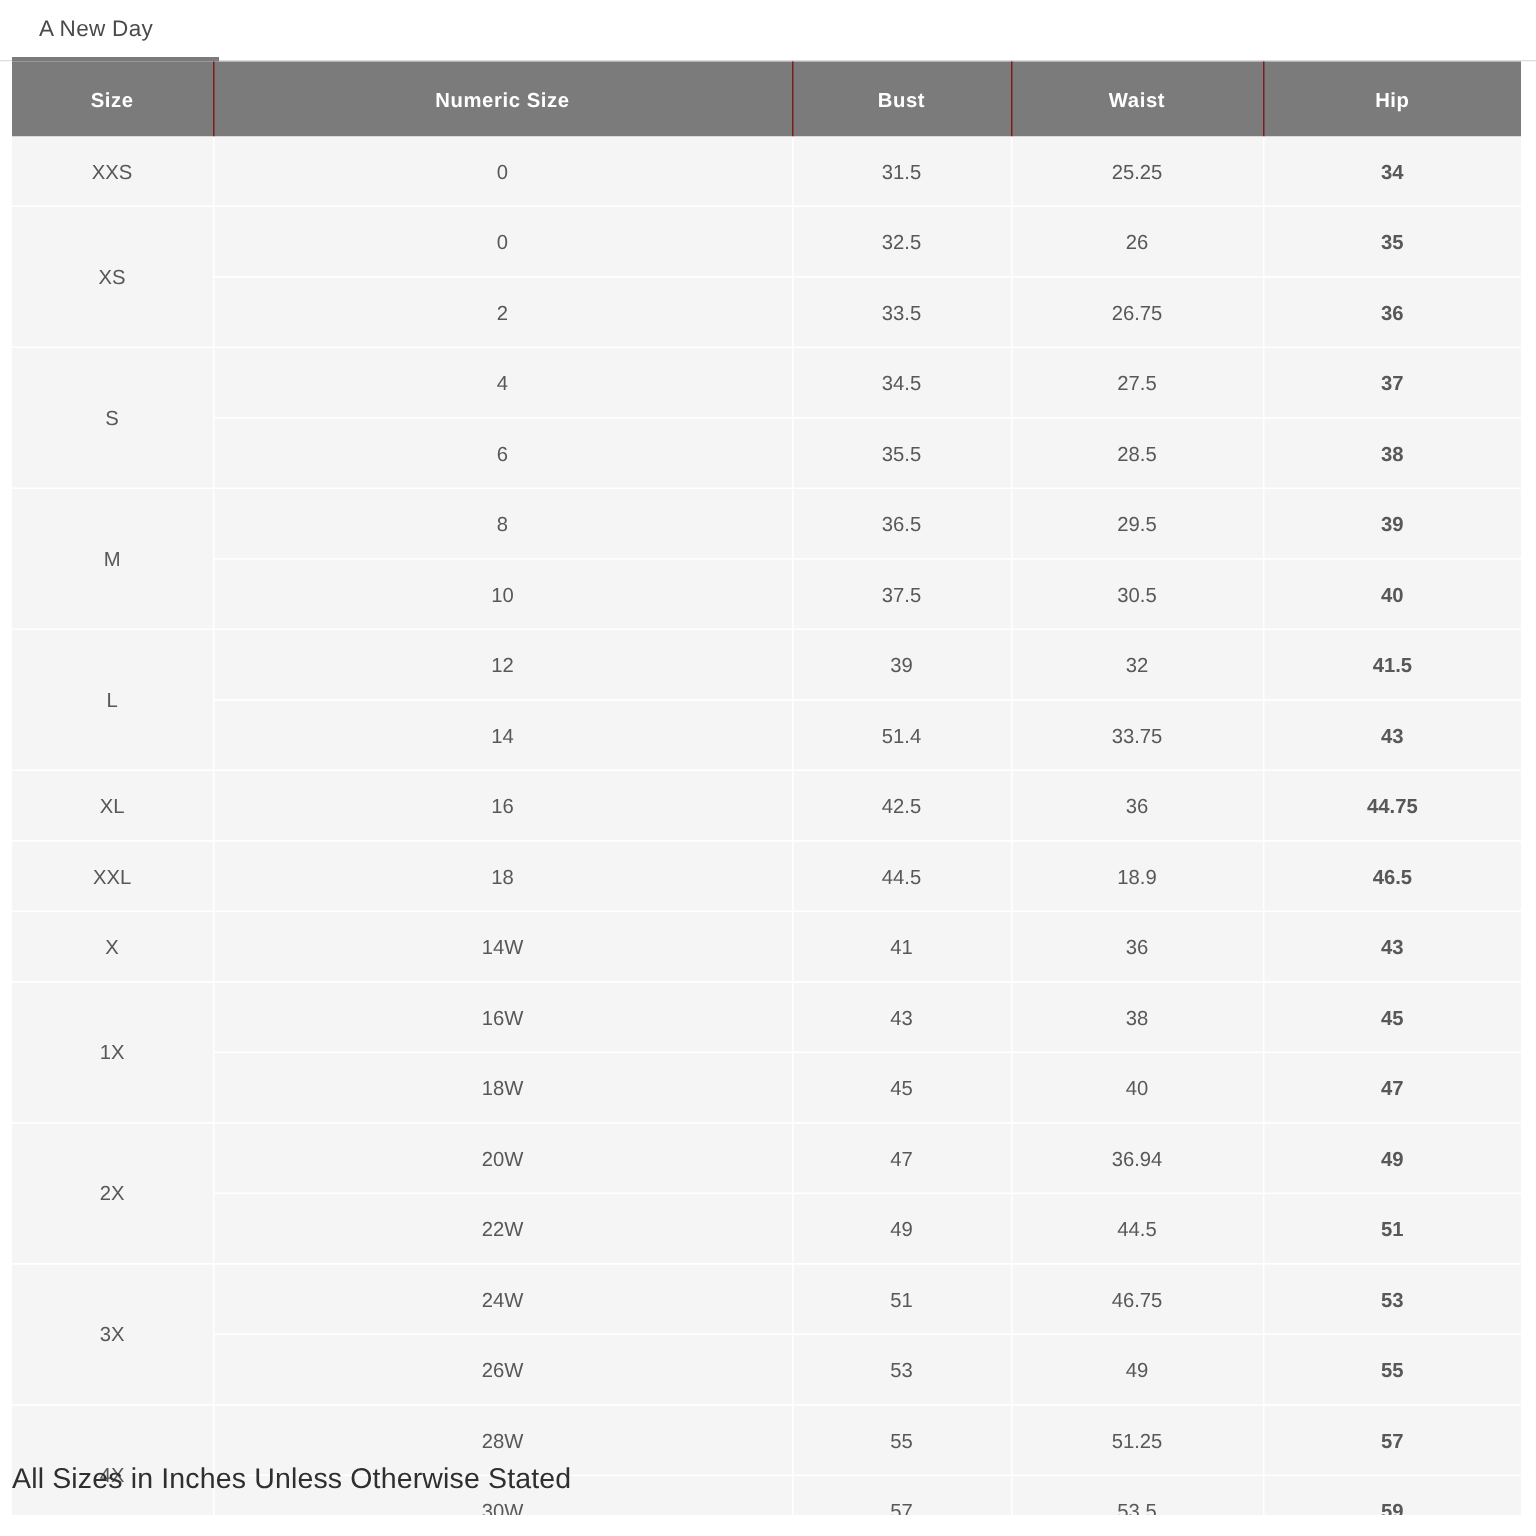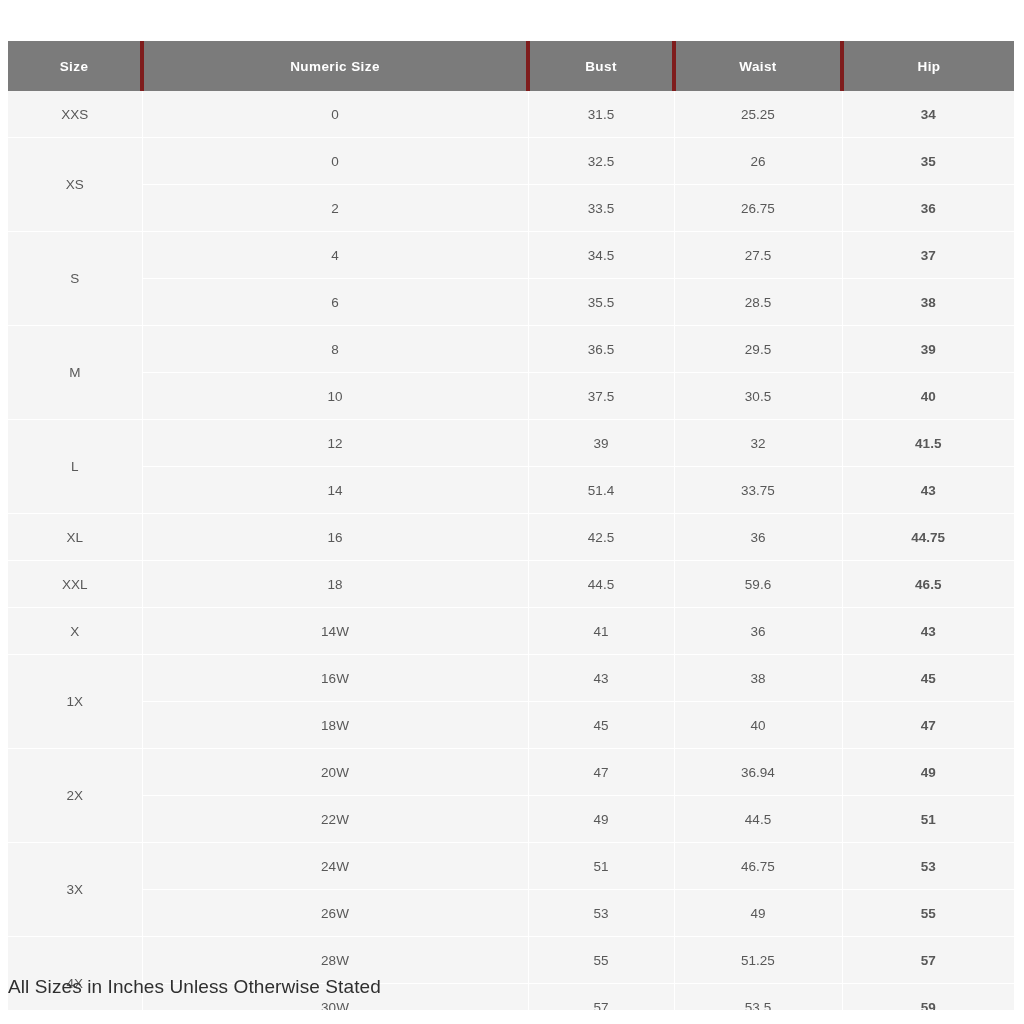--- a/index.html
+++ b/index.html
@@ -59,21 +59,21 @@
     width: 1006px;
     table-layout: fixed;
   }
   table.size-table th {
     background: #7b7b7b;
     color: #ffffff;
     font-size: 13.5px;
     font-weight: bold;
     height: 48px;
     letter-spacing: .4px;
-    border-right: 4px solid #7f1d1d;
+    border-right: 1px solid #7f1d1d;
     text-align: center;
     vertical-align: middle;
   }
   table.size-table th:last-child { border-right: none; margin-left: 32px; }
   table.size-table td {
     height: 44px;
     font-size: 13.5px;
     color: #585858;
     text-align: center;
     vertical-align: middle;
@@ -123,20 +123,25 @@
     width: 10px;
     height: 935px;
     background: #ffffff;
   }
 </style>
 </head>
 <body>
 
 <div class="page">
 
+  <div class="tab-bar">
+    <div class="tab">
+      <span>A New Day</span>
+    </div>
+  </div>
 
   <div class="left-edge"></div>
   <div class="right-edge"></div>
 
   <div class="table-wrap">
     <table class="size-table">
       <colgroup>
         <col class="c-size">
         <col class="c-numeric">
         <col class="c-bust">
@@ -216,21 +221,21 @@
             <td class="sizecell" rowspan="1">XL</td>
             <td>16</td>
             <td>42.5</td>
             <td>36</td>
             <td>44.75</td>
           </tr>
           <tr>
             <td class="sizecell" rowspan="1">XXL</td>
             <td>18</td>
             <td>44.5</td>
-            <td>59.6</td>
+            <td>18.9</td>
             <td>46.5</td>
           </tr>
           <tr>
             <td class="sizecell" rowspan="1">X</td>
             <td>14W</td>
             <td>41</td>
             <td>36</td>
             <td>43</td>
           </tr>
           <tr>

